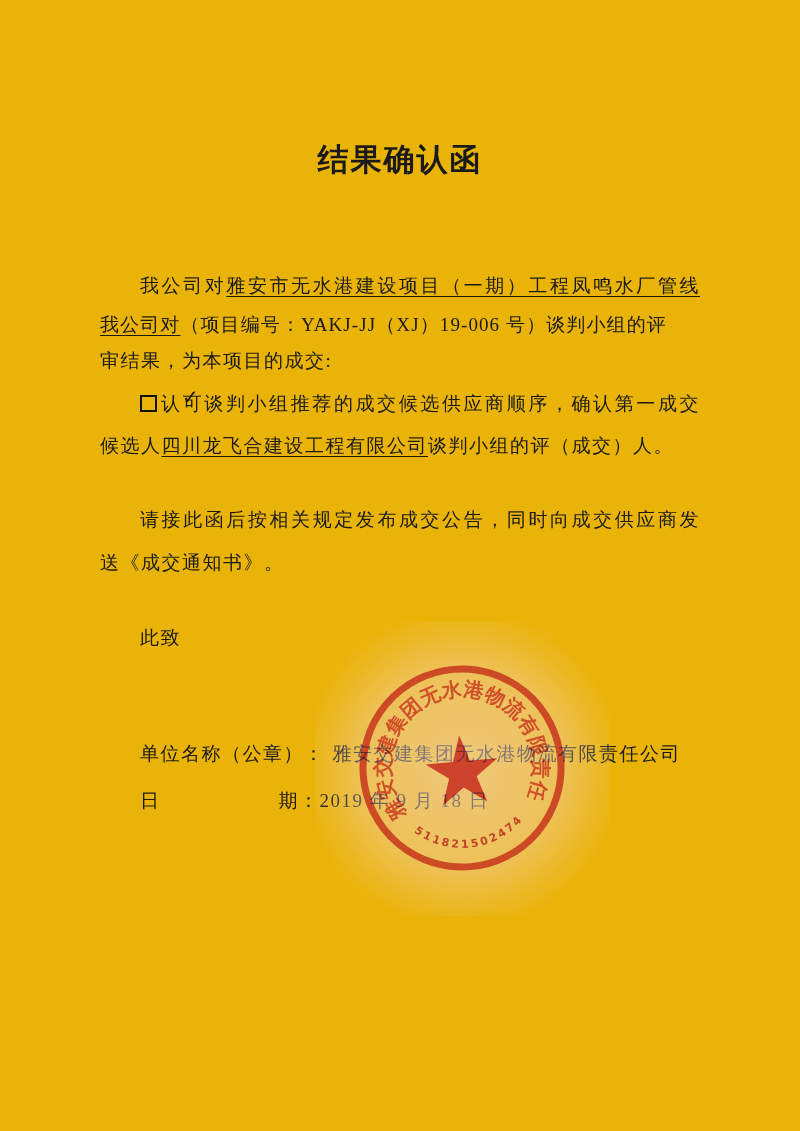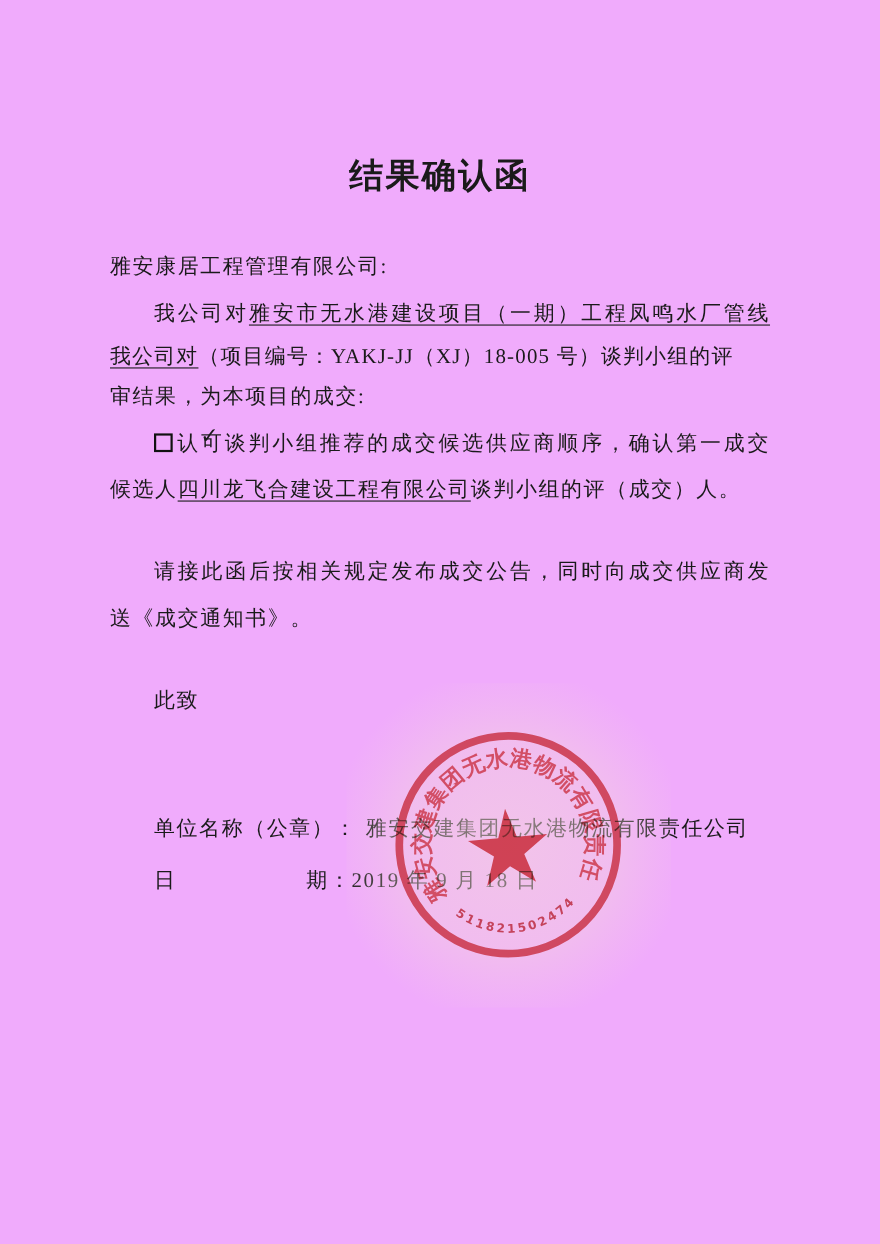--- a/index.html
+++ b/index.html
@@ -2,21 +2,21 @@
 <html><head>
 <meta charset="utf-8">
 <style>
   * { margin: 0; padding: 0; box-sizing: border-box; }
   html, body { background: #888; }
   .page {
     position: relative;
     width: 800px;
     height: 1131px;
     margin: 0 auto;
-    background: #f0abfc;
+    background: #eab308;
     overflow: hidden;
     font-family: "Liberation Serif", "DejaVu Serif", serif;
     color: #1a1a1a;
   }
   .doc-title {
     position: absolute;
     top: 141px;
     left: 0;
     width: 800px;
     text-align: center;
@@ -100,30 +100,27 @@
     fill: #cc4a53;
   }
 </style>
 </head>
 <body>
 
 <div class="page">
 
   <div class="doc-title">结果确认函</div>
 
-  <div class="line" style="top:230px">
-    <span>雅安康居工程管理有限公司:</span>
-  </div>
 
   <div class="line jf indent" style="top:273px">
     <span>我公司对</span><span class="u">雅安市无水港建设项目（一期）工程凤鸣水厂管线</span>
   </div>
 
   <div class="line tight" style="top:312px">
-    <span class="u">我公司对</span><span>（项目编号：YAKJ-JJ（XJ）18-005 号）谈判小组的评</span>
+    <span class="u">我公司对</span><span>（项目编号：YAKJ-JJ（XJ）19-006 号）谈判小组的评</span>
   </div>
 
   <div class="line" style="top:348px">
     <span>审结果，为本项目的成交:</span>
   </div>
 
   <div class="line jf indent" style="top:391px">
     <span class="checkbox"><span class="check">✓</span></span><span>认可谈判小组推荐的成交候选供应商顺序，确认第一成交</span>
   </div>
 

